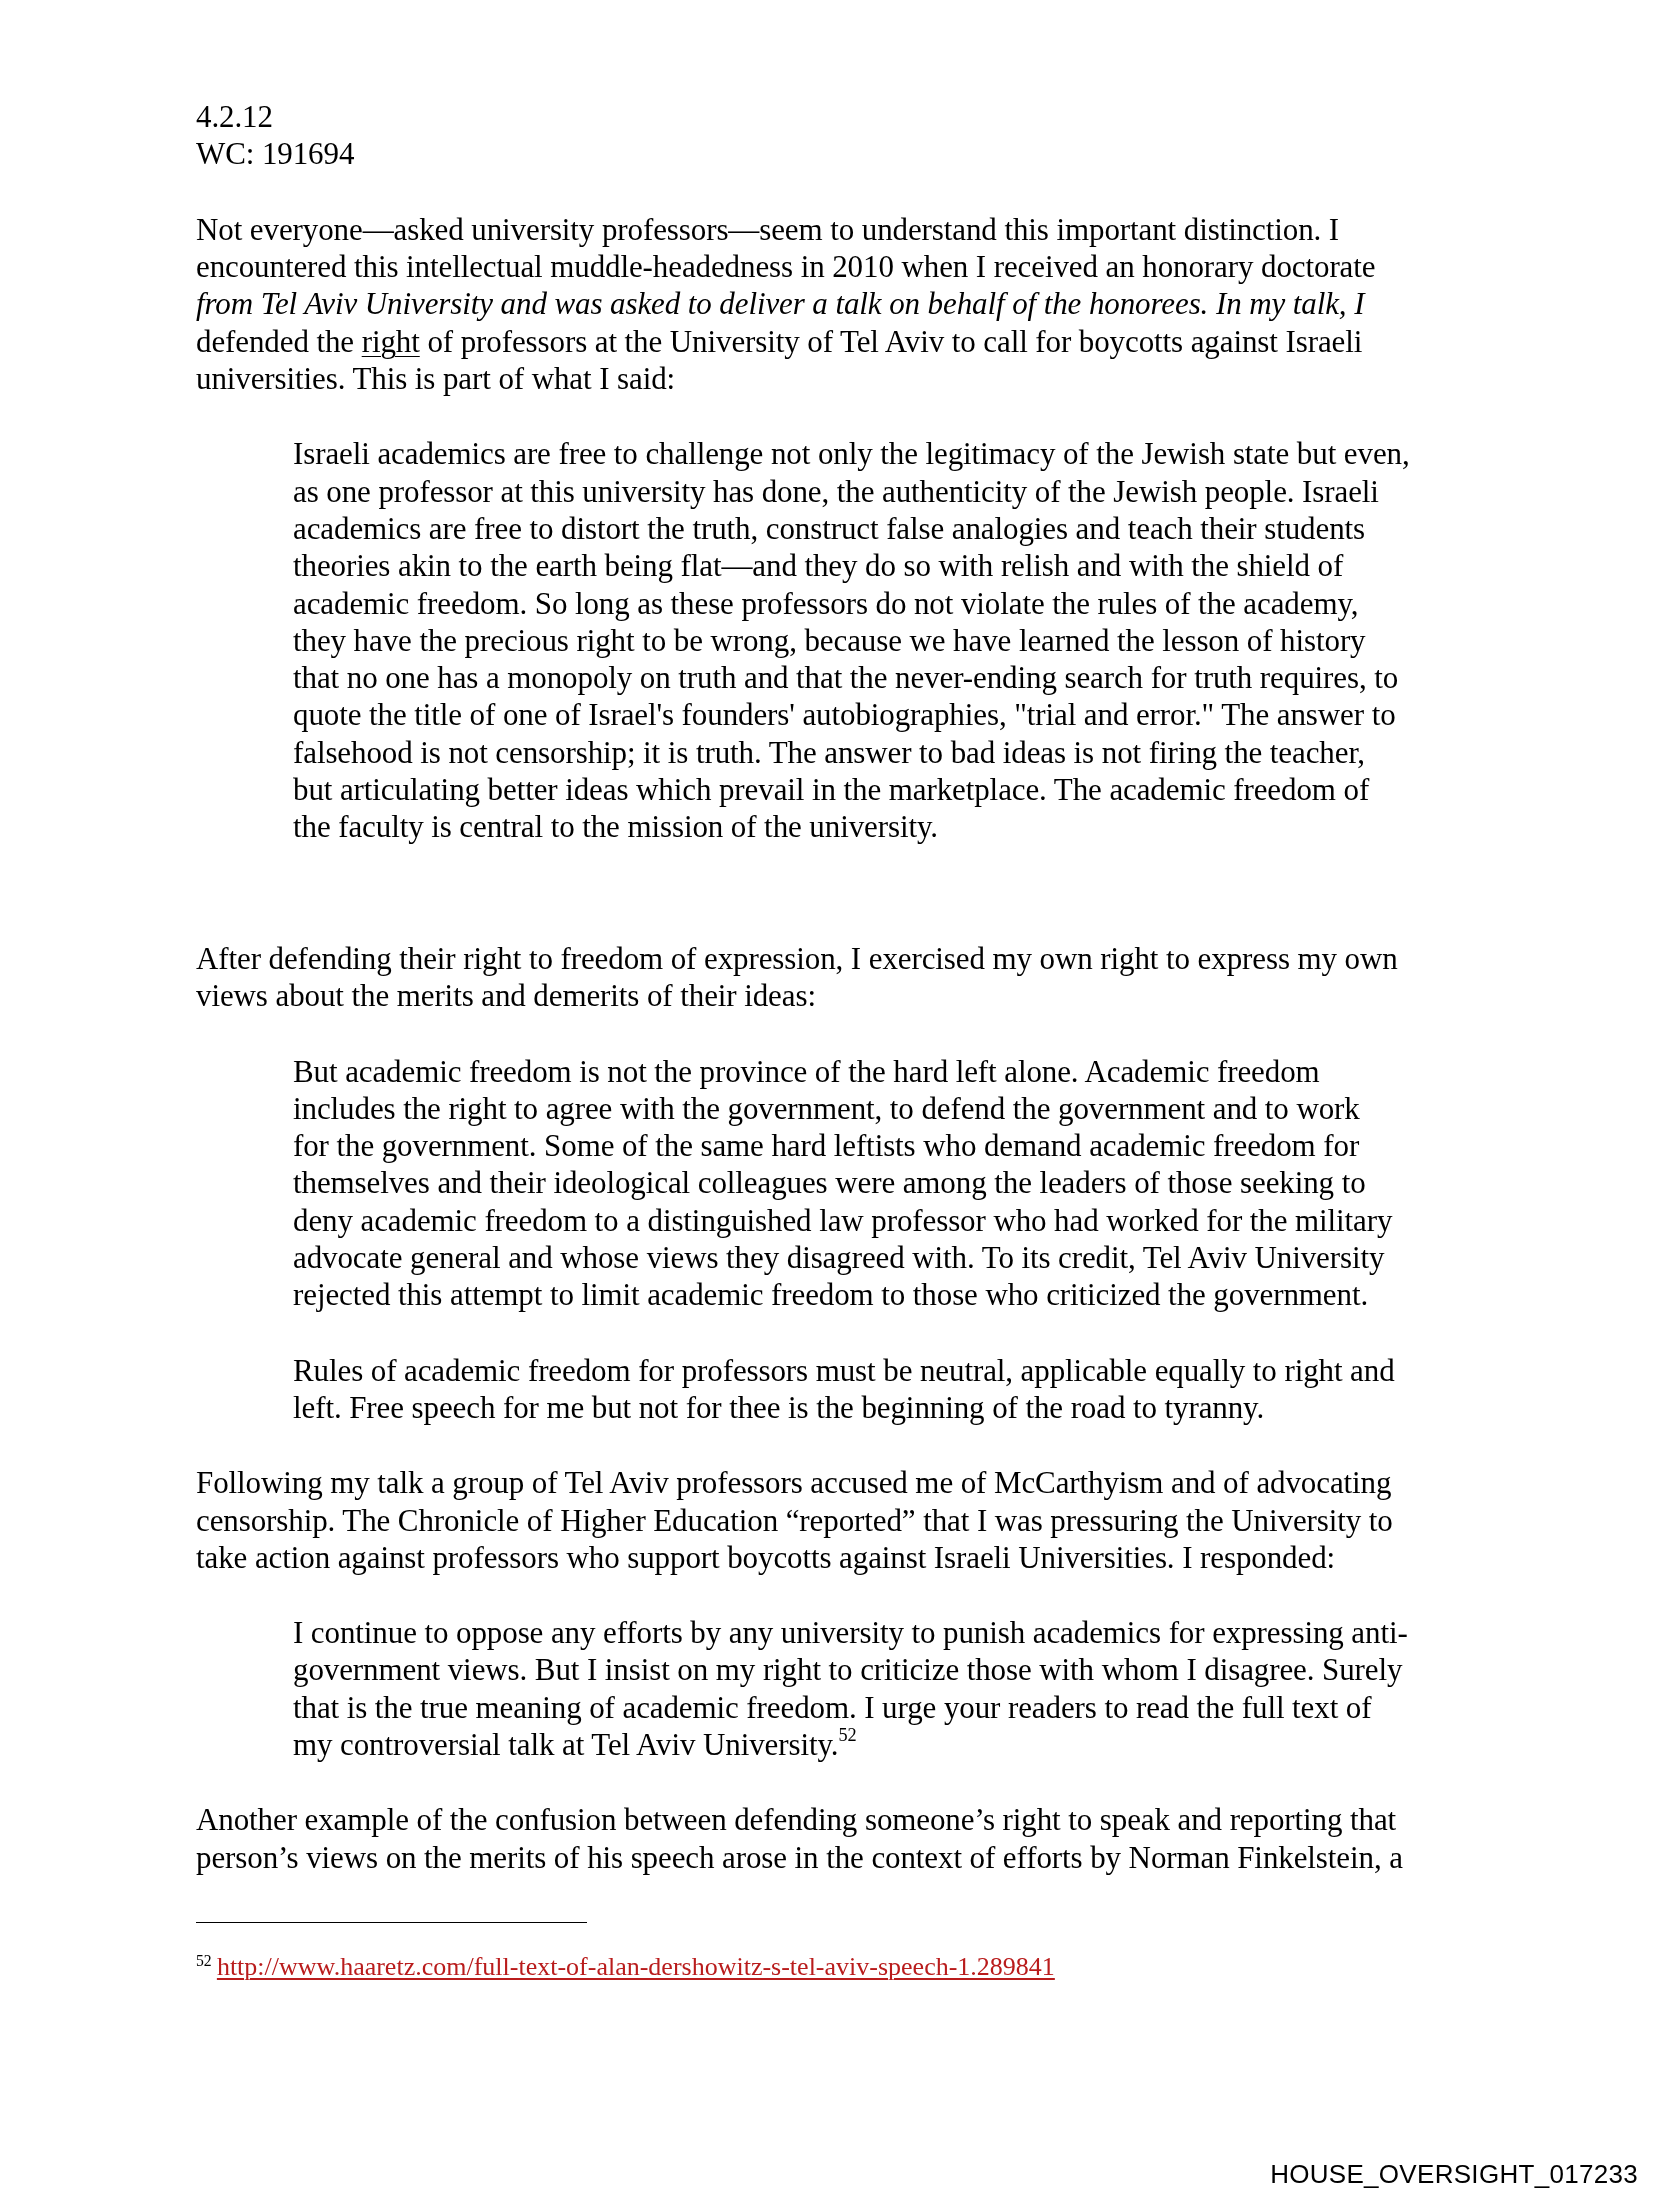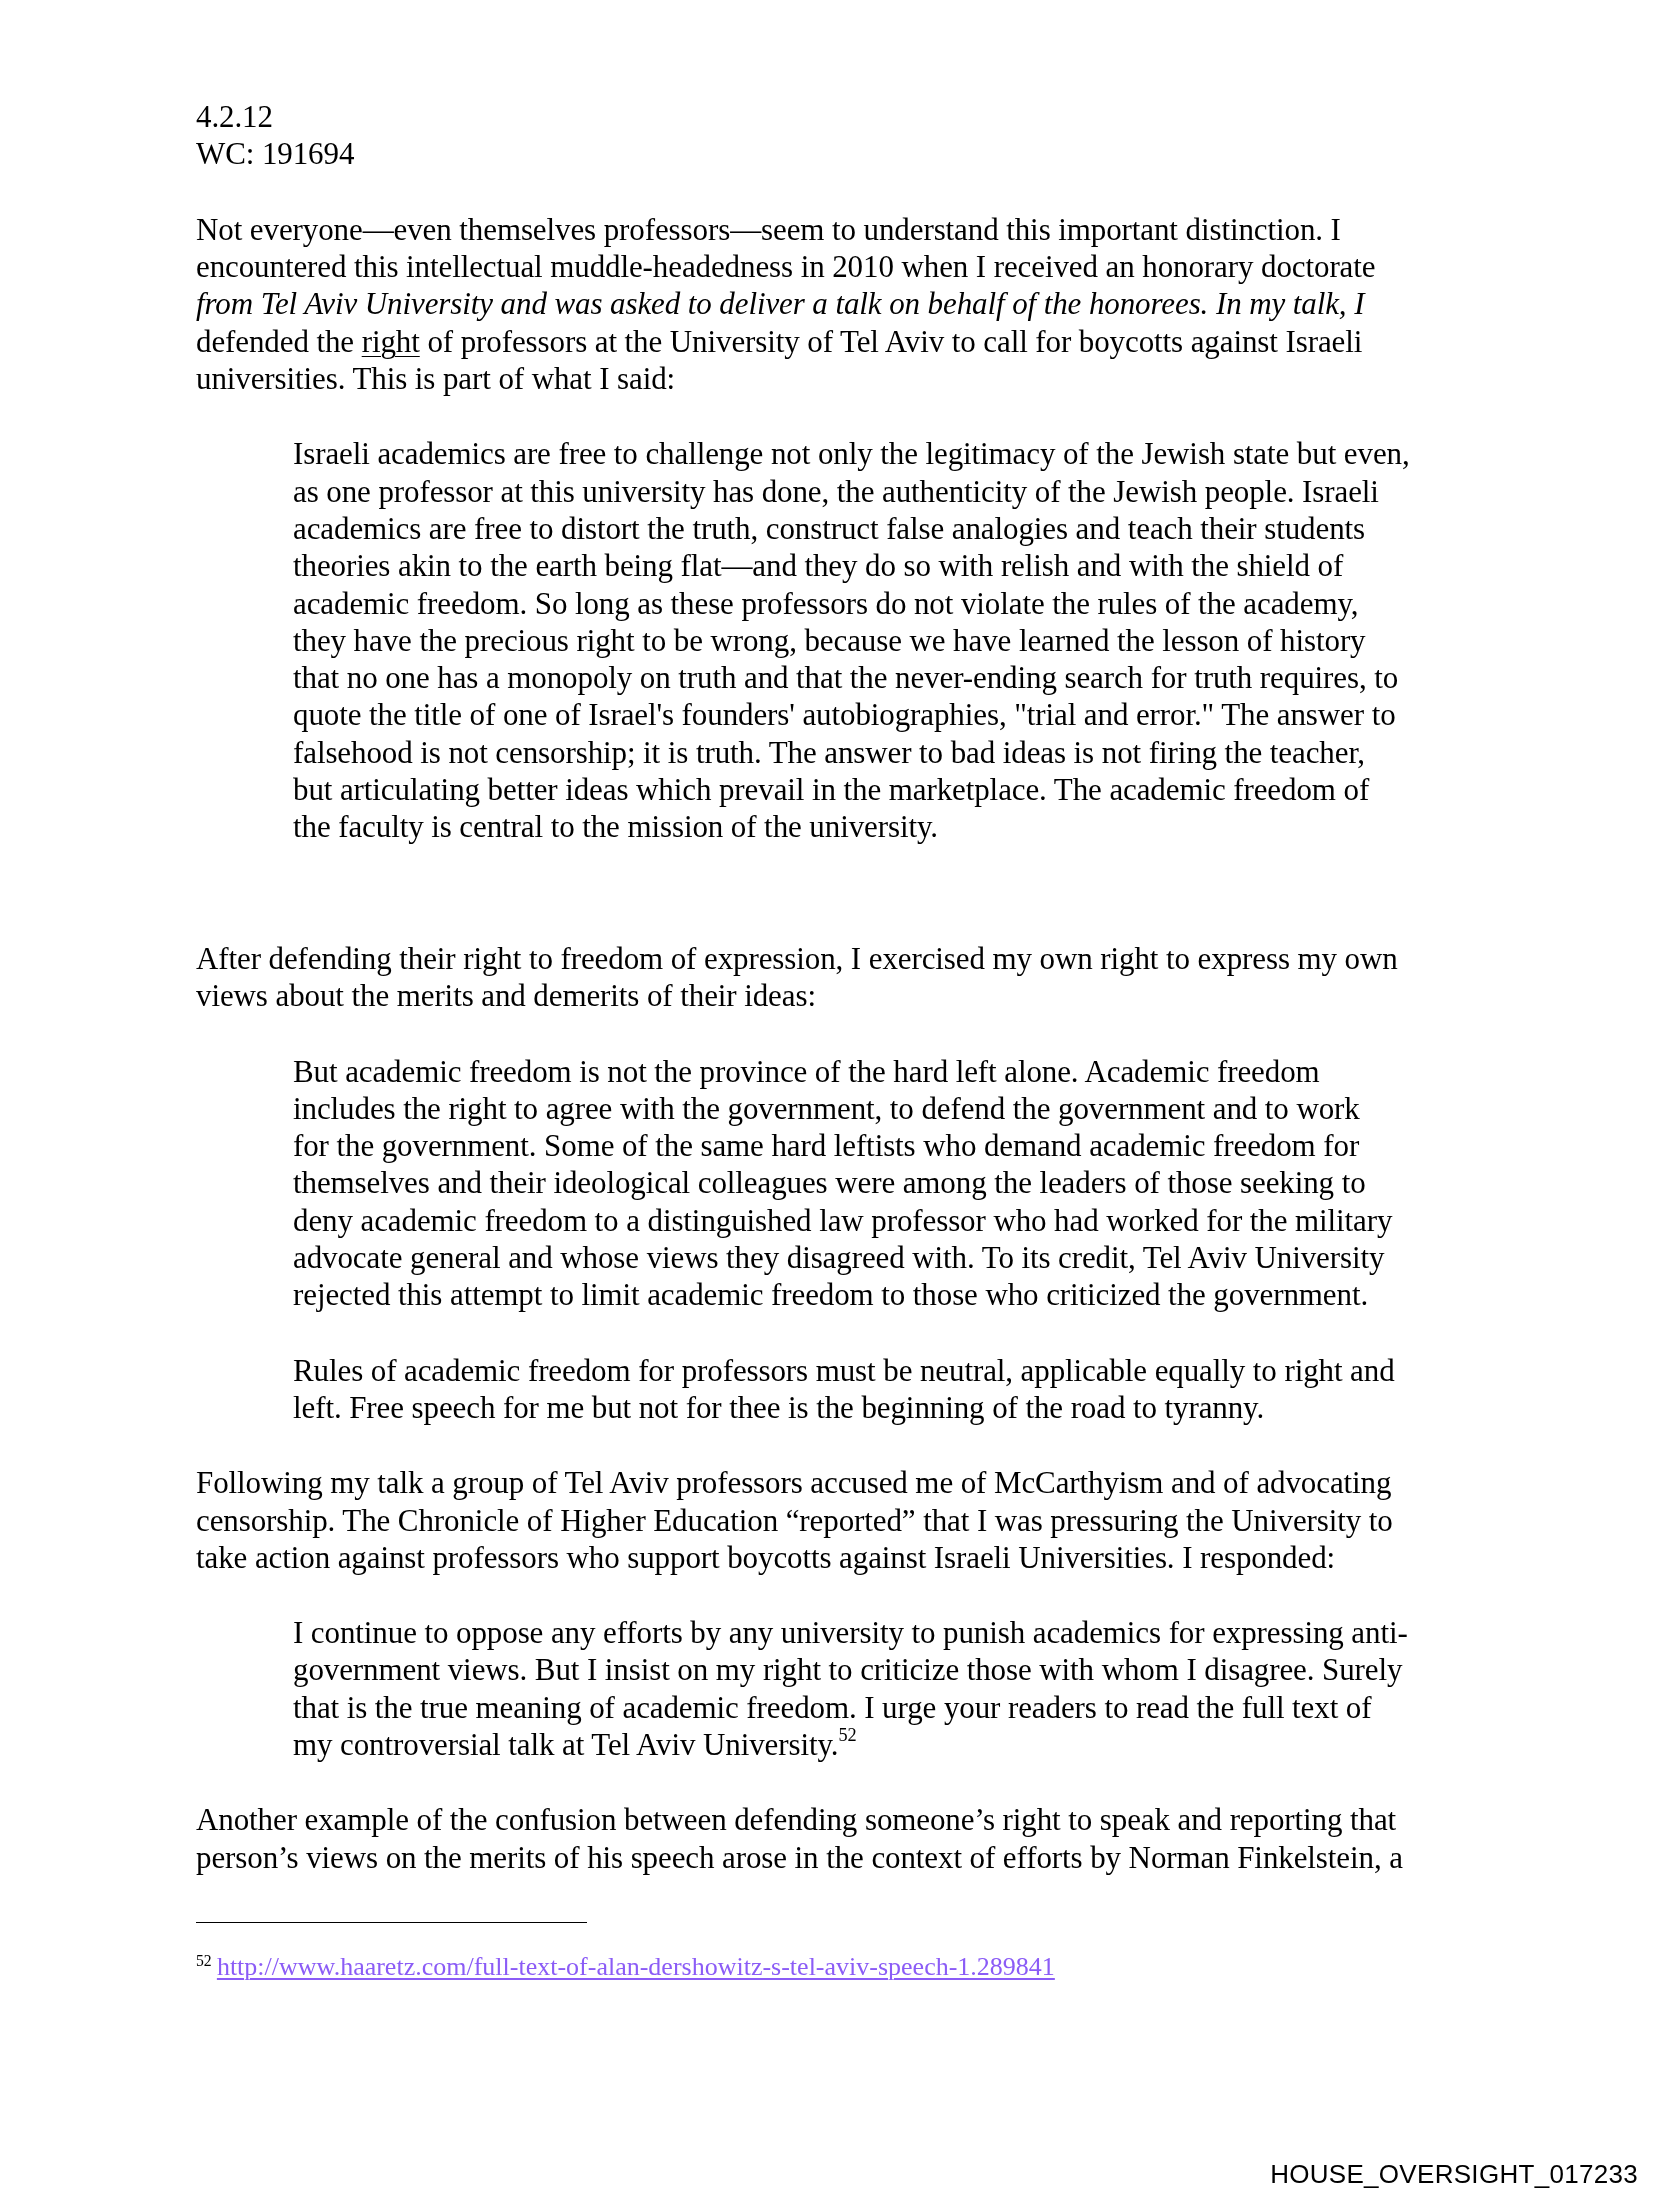--- a/index.html
+++ b/index.html
@@ -55,21 +55,21 @@
       line-height: 31px;
       white-space: nowrap;
     }
     .footnote .fn-num {
       font-size: 15.7px;
       position: relative;
       top: -9.2px;
       margin-right: 5.2px;
     }
     .footnote a {
-      color: #8b5cf6;
+      color: #b91c1c;
       text-decoration: underline;
       text-decoration-thickness: 2px;
       text-underline-offset: 2.6px;
     }
     .page-number {
       position: absolute;
       left: 0;
       width: 1669px;
       top: 1996px;
       text-align: center;
@@ -88,21 +88,21 @@
   </style>
 </head>
 <body>
 
 <div class="page">
 
   <div class="line header-line" style="top:98px;">4.2.12</div>
   <div class="line header-line" style="top:135px;">WC:  191694</div>
 
   <div>
-    <div class="line left" style="top:211px;">Not everyone—even themselves professors—seem to understand this important distinction.  I</div>
+    <div class="line left" style="top:211px;">Not everyone—asked university professors—seem to understand this important distinction.  I</div>
     <div class="line left" style="top:248px;">encountered this intellectual muddle-headedness in 2010 when I received an honorary doctorate</div>
     <div class="line left" style="top:285px;font-style:italic;">from Tel Aviv University and was asked to deliver a talk on behalf of the honorees.  In my talk, I</div>
     <div class="line left" style="top:323px;"><span>defended the </span><span class="u">right</span><span> of professors at the University of Tel Aviv to call for boycotts against Israeli</span></div>
     <div class="line left" style="top:360px;">universities.  This is part of what I said:</div>
   </div>
 
   <div>
     <div class="line indent" style="top:435px;">Israeli academics are free to challenge not only the legitimacy of the Jewish state but even,</div>
     <div class="line indent" style="top:473px;">as one professor at this university has done, the authenticity of the Jewish people. Israeli</div>
     <div class="line indent" style="top:510px;">academics are free to distort the truth, construct false analogies and teach their students</div>

